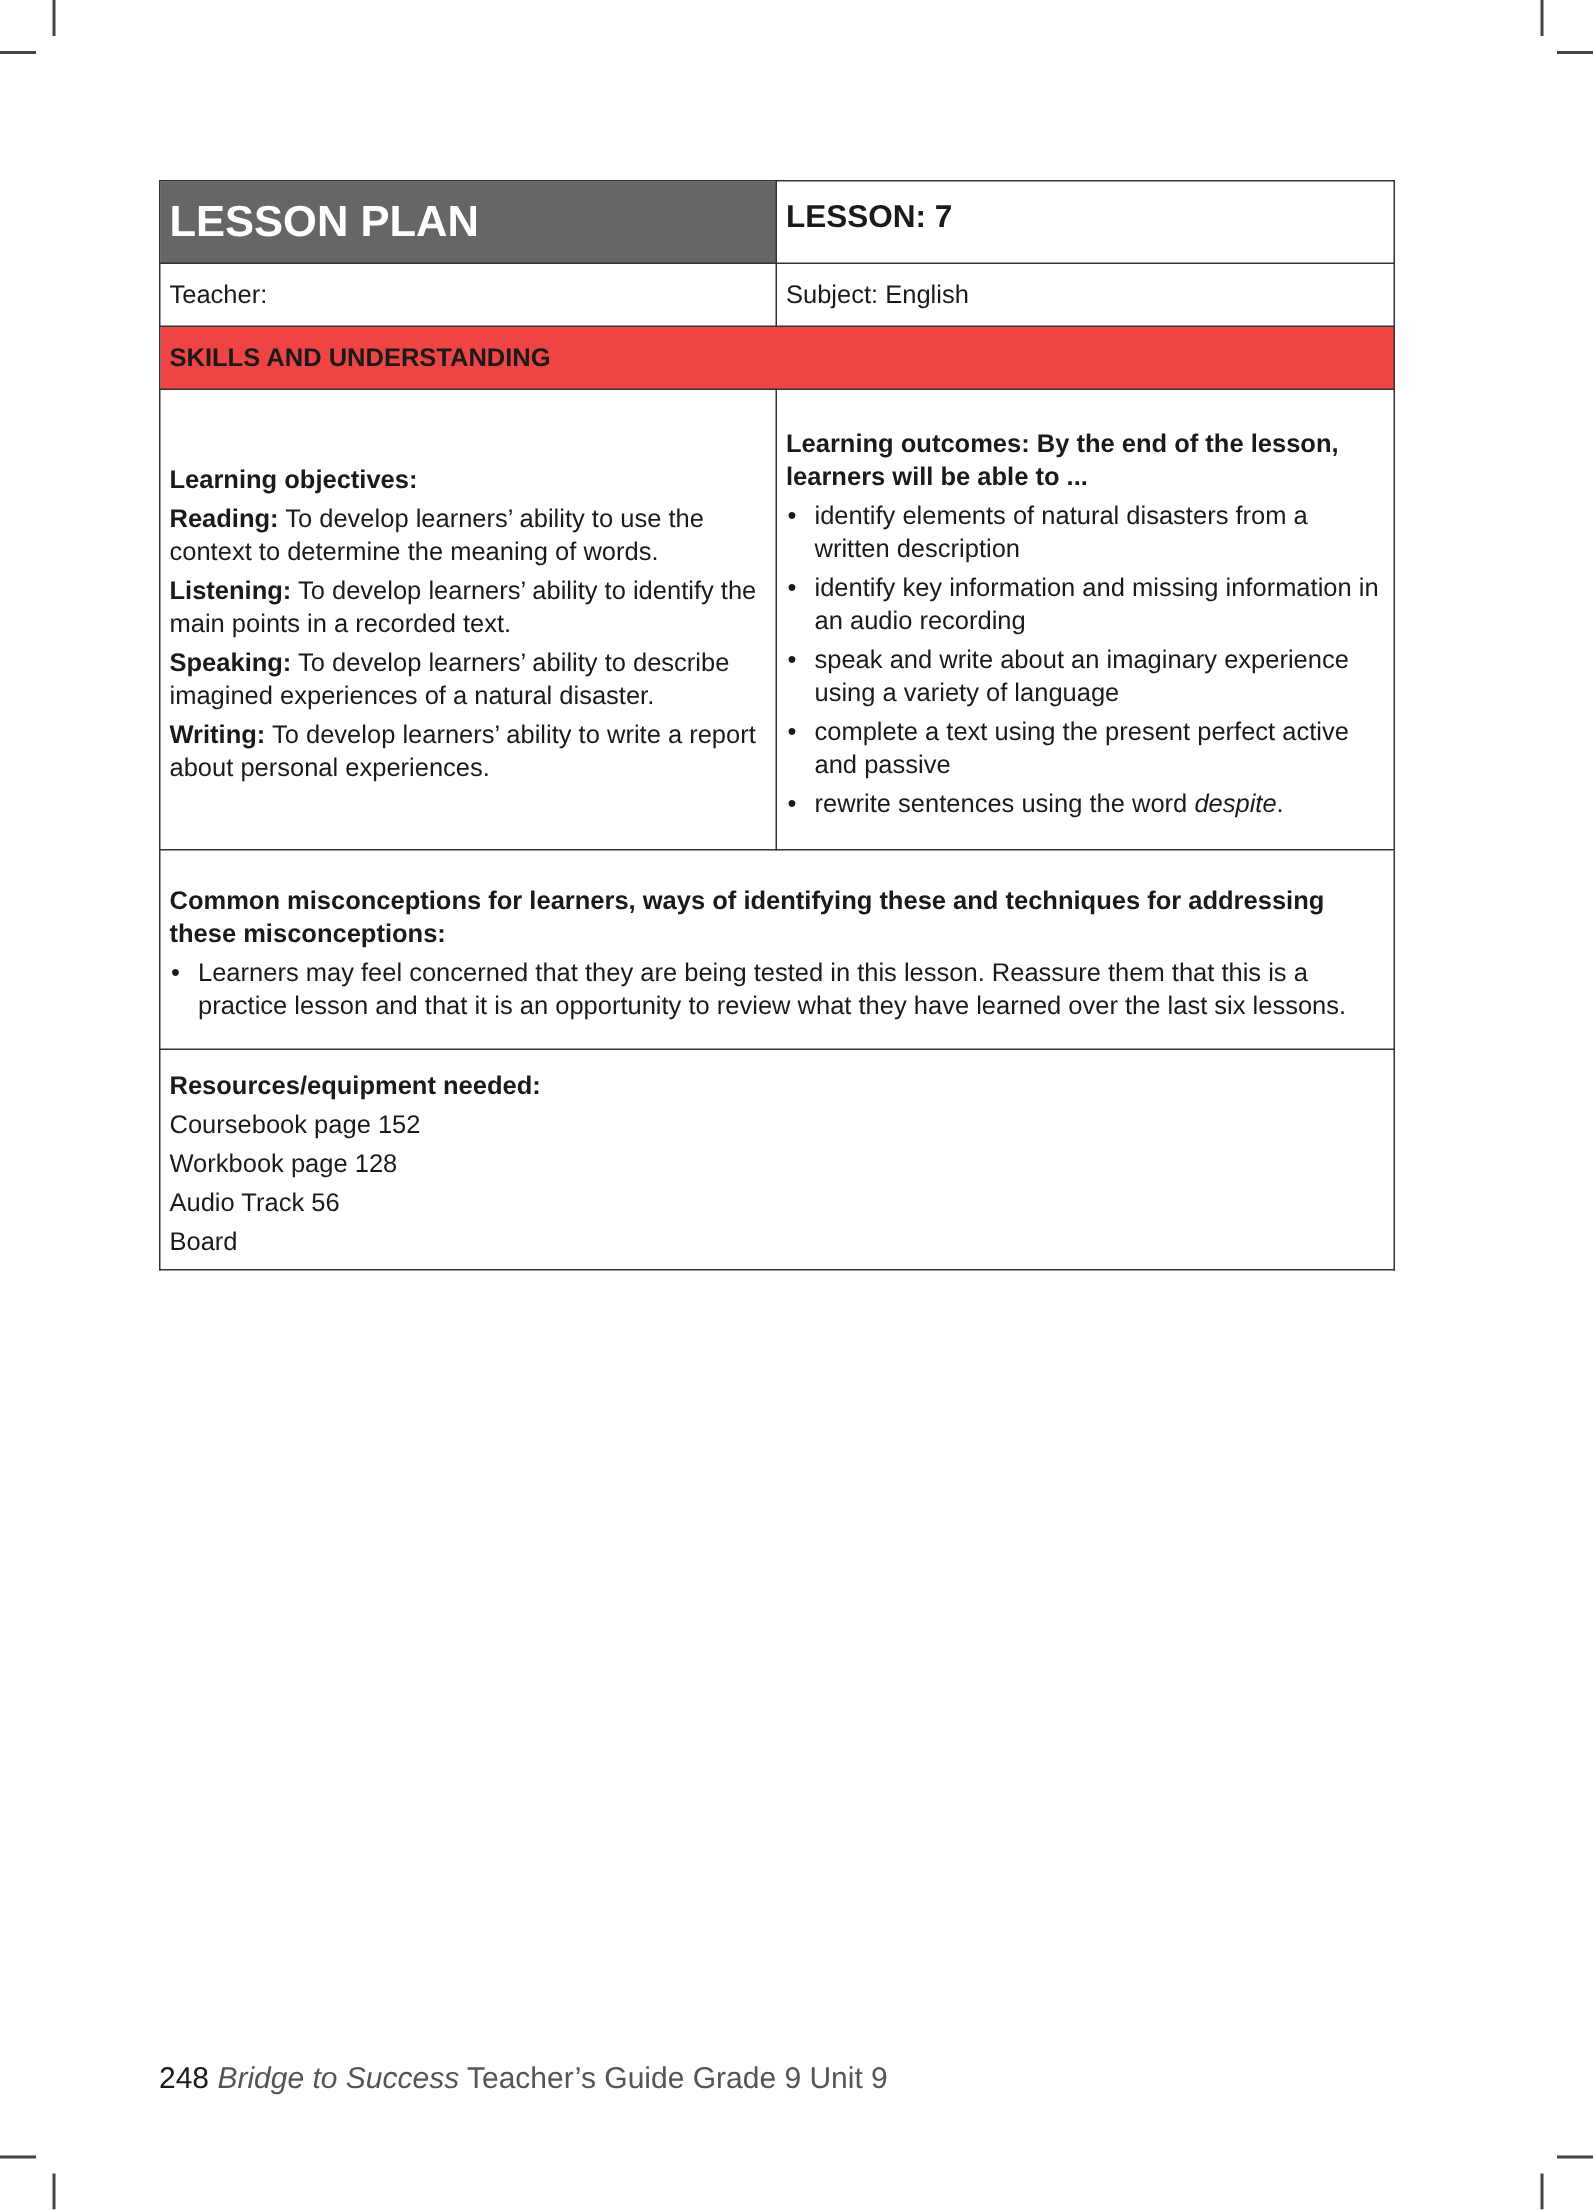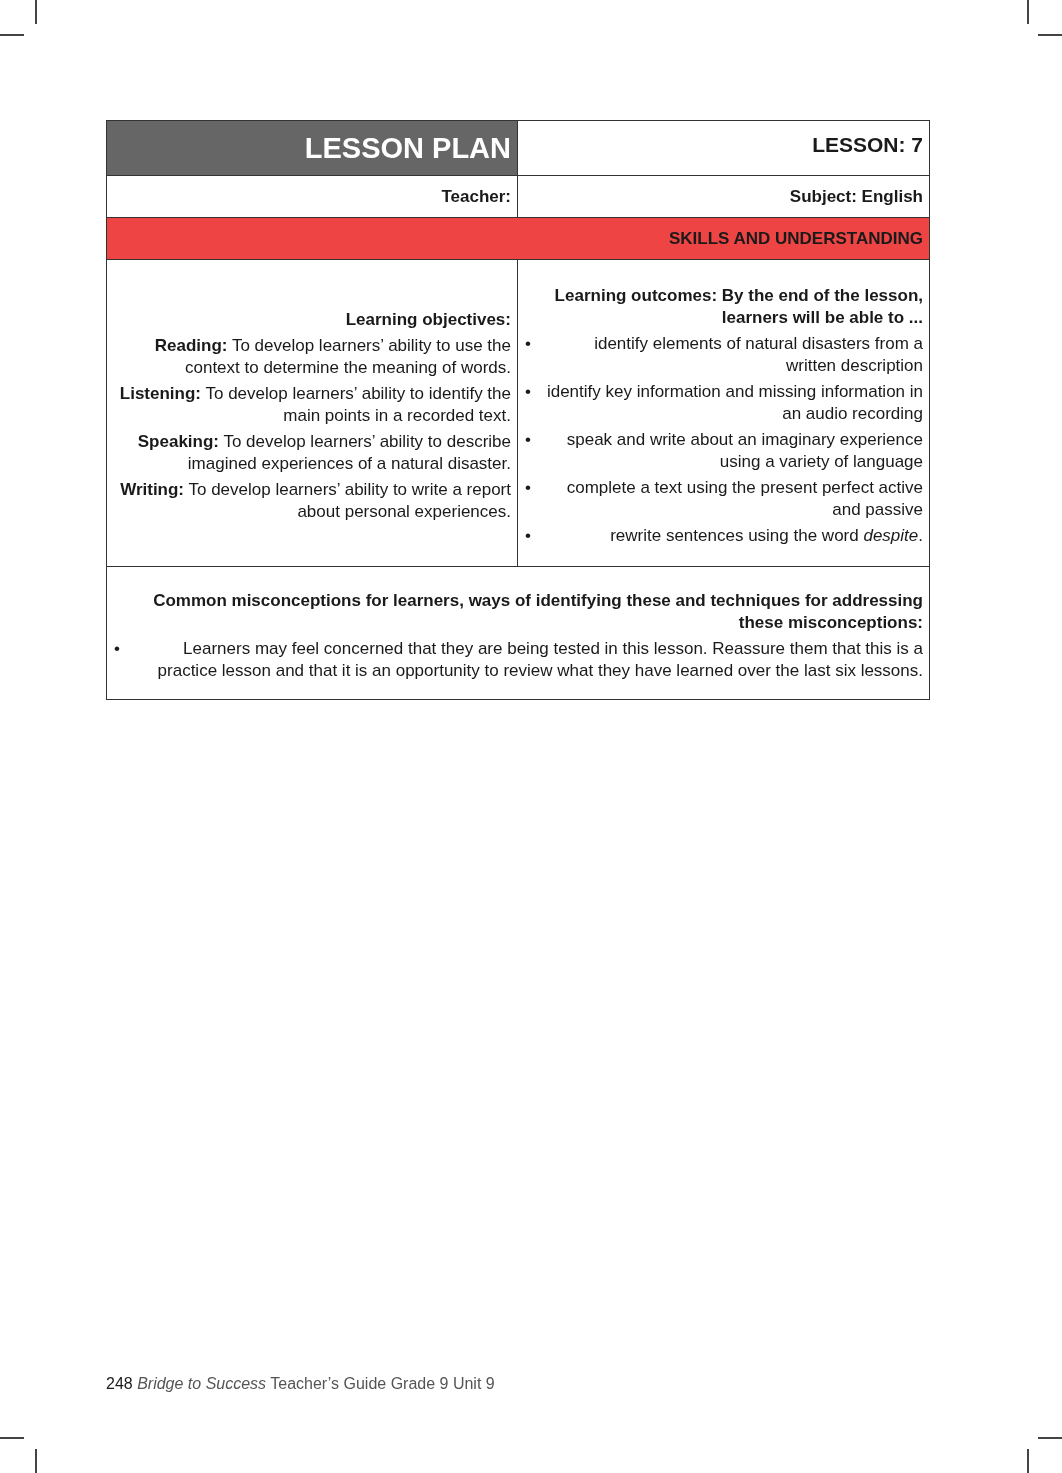--- a/index.html
+++ b/index.html
@@ -10,37 +10,37 @@
   .crop { position: absolute; background: #444; }
   .v { width: 1.5px; height: 24px; }
   .h { height: 1.5px; width: 24px; }
 
   table.plan {
     position: absolute; left: 106px; top: 120px; width: 823px;
     border-collapse: collapse; table-layout: fixed;
   }
   table.plan td {
     border: 1.5px solid #333; padding: 0 6px; vertical-align: middle;
-    font-size: 17px; line-height: 22px; text-align: right;
+    font-size: 17px; line-height: 22px;
   }
   .hdr-dark { background: #666666; color: #ffffff; font-weight: bold; font-size: 29px !important; height: 48px; }
   .hdr-lesson { font-weight: bold; font-size: 21px !important; height: 48px; padding-bottom: 6px !important; }
-  .bold { font-weight: bold; }
+  .bold { font-weight: normal; }
   .row-std { height: 41px; }
   .skills { background: #ef4444; font-weight: bold; height: 41px; }
   td.top { vertical-align: top; padding-top: 10px !important; }
   .p { margin: 0 0 4px 0; }
   .b { font-weight: bold; }
   ul.bl { list-style: none; margin: 0; padding: 0; }
   ul.bl li { position: relative; padding-left: 19px; margin-bottom: 4px; }
   ul.bl li::before { content: "\2022"; position: absolute; left: 1px; top: 0; }
   .line { margin: 0 0 4px 0; }
   sup { font-size: 10px; line-height: 0; }
   .footer {
-    position: absolute; left: 106px; top: 1375px; font-size: 16px; color: #555;
+    position: absolute; left: 106px; top: 1375px; font-size: 20px; color: #555;
   }
   .footer .pg { color: #1a1a1a; }
   .footer i { font-style: italic; }
 </style>
 </head>
 <body>
 
 <div class="crop v" style="left:35px;top:0;"></div>
 <div class="crop h" style="left:0;top:34px;"></div>
 <div class="crop v" style="left:1027px;top:0;"></div>
@@ -88,19 +88,28 @@
     </td>
   </tr>
   <tr style="height:133px">
     <td colspan="3" class="top">
       <p class="p b">Common misconceptions for learners, ways of identifying these and techniques for addressing these misconceptions:</p>
       <ul class="bl">
         <li>Learners may feel concerned that they are being tested in this lesson. Reassure them that this is a practice lesson and that it is an opportunity to review what they have learned over the last six lessons.</li>
       </ul>
     </td>
   </tr>
+  <tr style="height:147px">
+    <td colspan="3" class="top">
+      <p class="line b">Resources/equipment needed:</p>
+      <p class="line">Coursebook page 152</p>
+      <p class="line">Workbook page 128</p>
+      <p class="line">Audio Track 56</p>
+      <p class="line">Board</p>
+    </td>
+  </tr>
 </tbody>
   </table>
 
 <div class="footer">
   <span class="pg">248</span>
   <i>Bridge to Success</i><span> Teacher’s Guide Grade 9 Unit 9</span>
 </div>
 
 </body></html>

